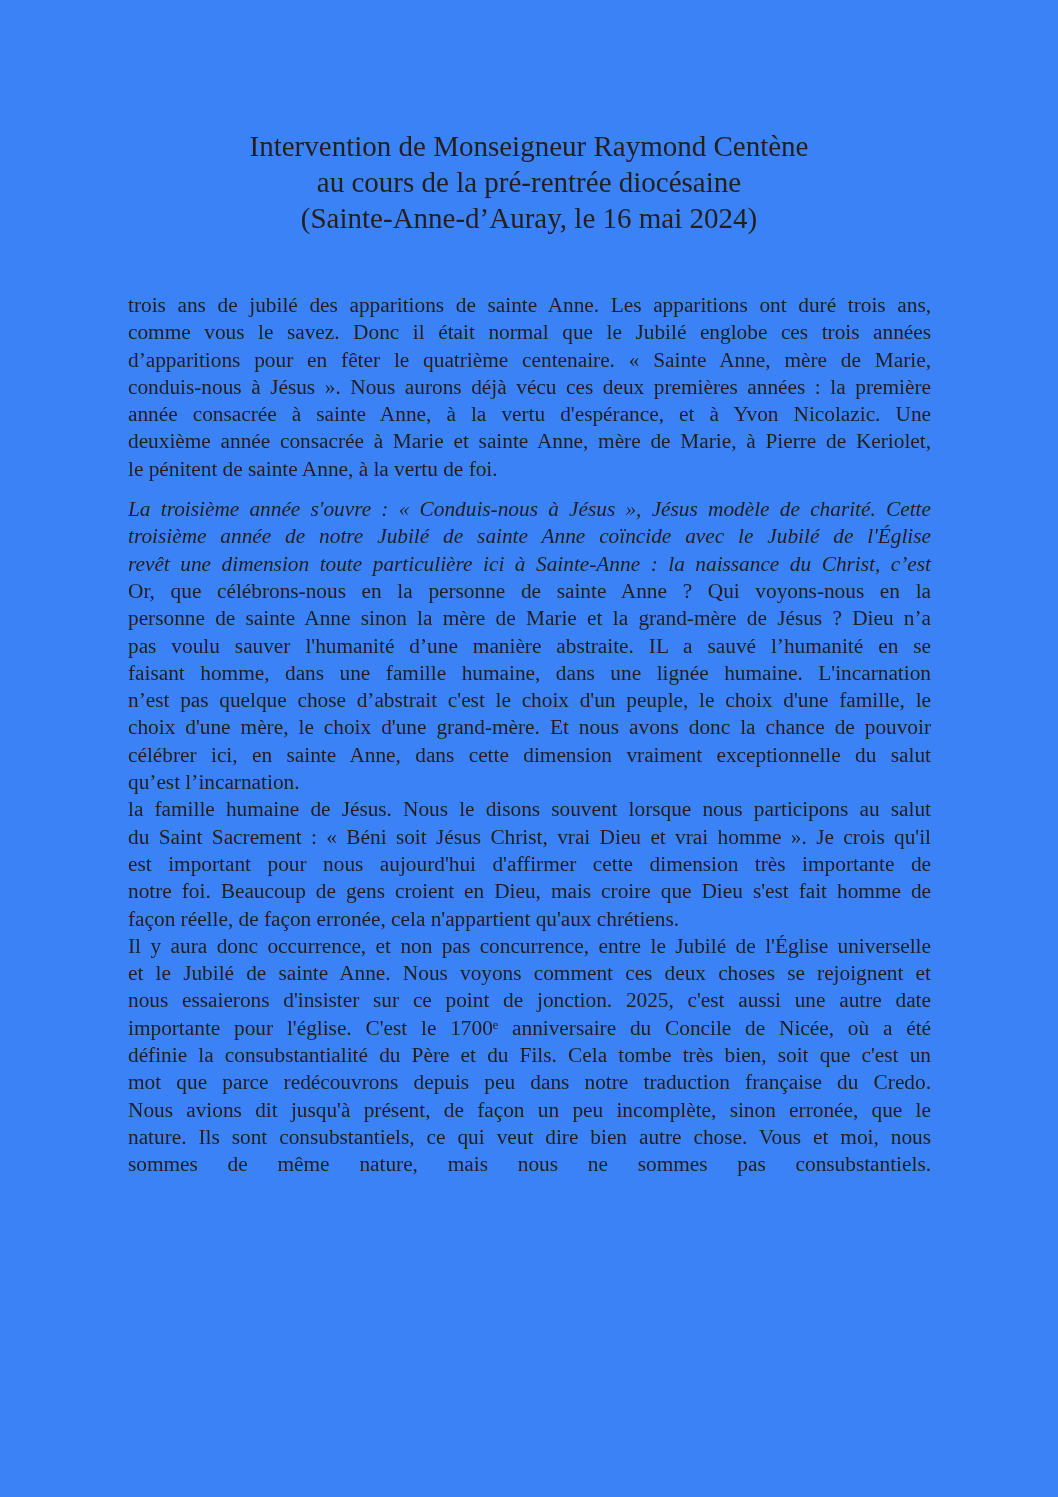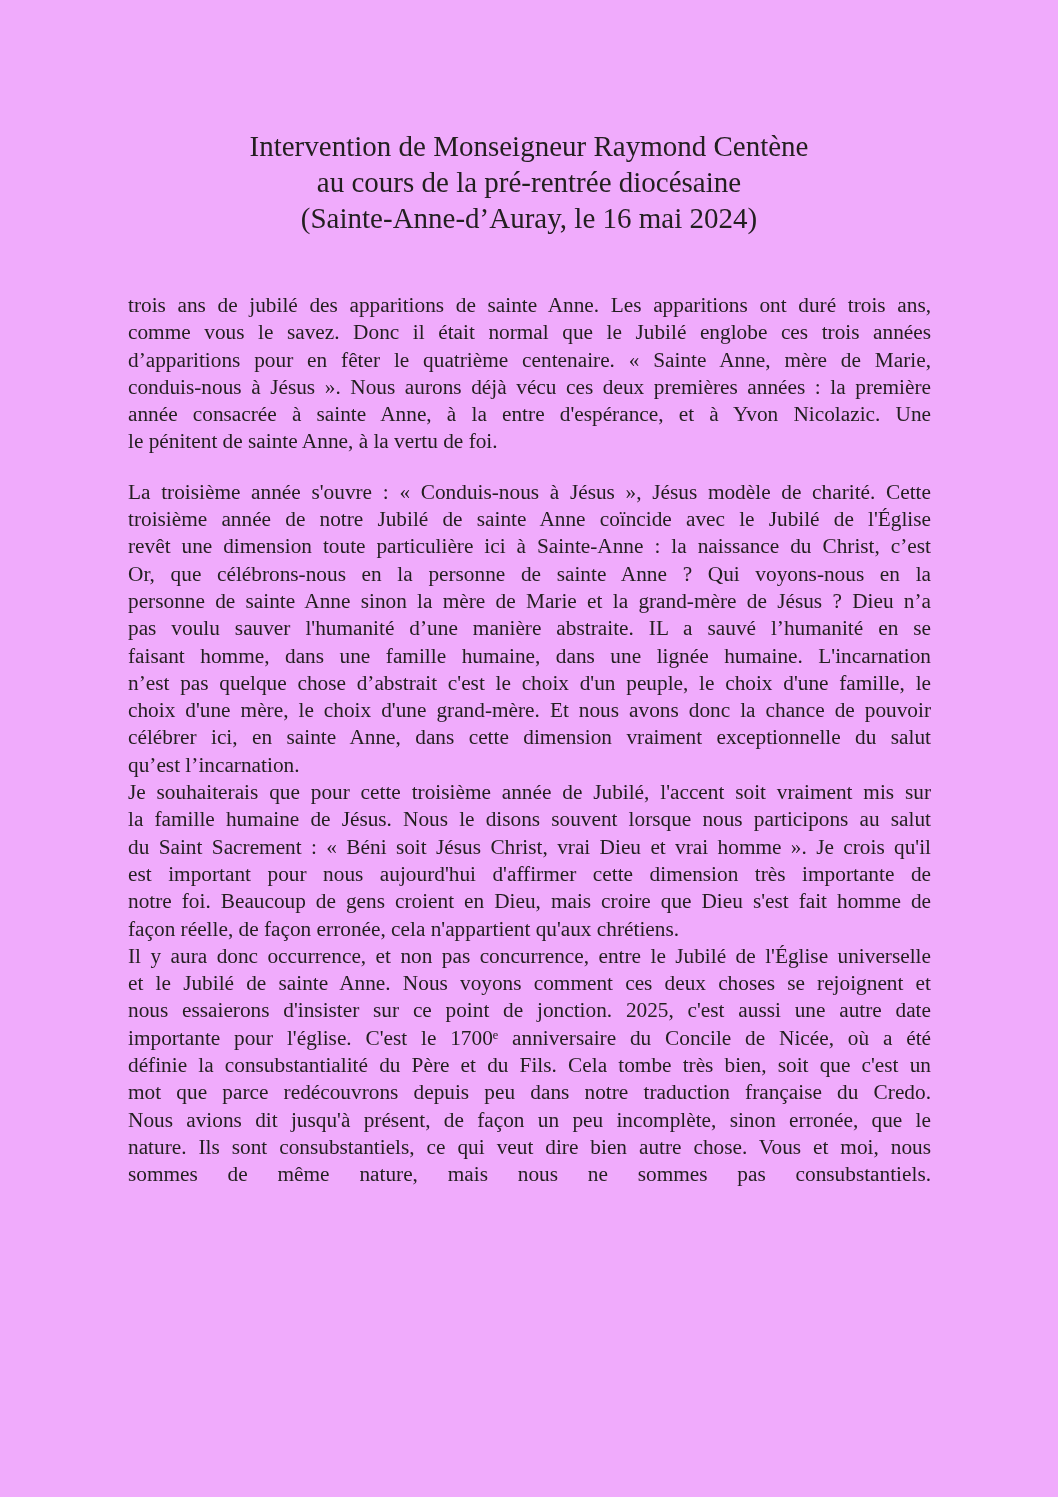--- a/index.html
+++ b/index.html
@@ -13,21 +13,21 @@
       position: relative;
       overflow: hidden;
       font-family: "DejaVu Serif", "Liberation Serif", serif;
       color: #231f20;
     }
     .page {
       position: absolute;
       left: 0; top: 0;
       width: 1058px;
       height: 1497px;
-      background: #f0abfc;
+      background: #3b82f6;
     }
     .title-block {
       position: absolute;
       left: 0;
       top: 128px;
       width: 1058px;
       text-align: center;
       font-family: "Liberation Serif", "DejaVu Serif", serif;
       font-size: 29px;
       line-height: 36px;
@@ -44,21 +44,22 @@
       width: 803px;
       font-family: "Liberation Serif", "DejaVu Serif", serif;
       font-size: 21.3px;
       line-height: 27.3px;
       color: #231f20;
     }
     .para {
       margin: 0;
     }
     .para + .para.spaced {
-      margin-top: 23px;
+      margin-top: 13px;
+      font-style: italic;
     }
     .line {
       display: block;
       text-align: justify;
       text-align-last: justify;
       white-space: nowrap;
       height: 27.3px;
       overflow: visible;
     }
     .line.last {
@@ -75,40 +76,40 @@
     <span class="title-line">au cours de la pré-rentrée diocésaine</span>
     <span class="title-line">(Sainte-Anne-d’Auray, le 16 mai 2024)</span>
   </div>
 
   <div class="body-text" id="body-text">
       <div class="para">
         <span class="line">trois ans de jubilé des apparitions de sainte Anne. Les apparitions ont duré trois ans,</span>
         <span class="line">comme vous le savez. Donc il était normal que le Jubilé englobe ces trois années</span>
         <span class="line">d’apparitions pour en fêter le quatrième centenaire. « Sainte Anne, mère de Marie,</span>
         <span class="line">conduis-nous à Jésus ». Nous aurons déjà vécu ces deux premières années : la première</span>
-        <span class="line">année consacrée à sainte Anne, à la entre d'espérance, et à Yvon Nicolazic. Une</span>
+        <span class="line">année consacrée à sainte Anne, à la vertu d'espérance, et à Yvon Nicolazic. Une</span>
+        <span class="line">deuxième année consacrée à Marie et sainte Anne, mère de Marie, à Pierre de Keriolet,</span>
         <span class="line last">le pénitent de sainte Anne, à la vertu de foi.</span>
       </div>
       <div class="para spaced">
         <span class="line">La troisième année s'ouvre : « Conduis-nous à Jésus », Jésus modèle de charité. Cette</span>
         <span class="line">troisième année de notre Jubilé de sainte Anne coïncide avec le Jubilé de l'Église</span>
         <span class="line">revêt une dimension toute particulière ici à Sainte-Anne : la naissance du Christ, c’est</span>
       </div>
       <div class="para">
         <span class="line">Or, que célébrons-nous en la personne de sainte Anne ? Qui voyons-nous en la</span>
         <span class="line">personne de sainte Anne sinon la mère de Marie et la grand-mère de Jésus ? Dieu n’a</span>
         <span class="line">pas voulu sauver l'humanité d’une manière abstraite. IL a sauvé l’humanité en se</span>
         <span class="line">faisant homme, dans une famille humaine, dans une lignée humaine. L'incarnation</span>
         <span class="line">n’est pas quelque chose d’abstrait c'est le choix d'un peuple, le choix d'une famille, le</span>
         <span class="line">choix d'une mère, le choix d'une grand-mère. Et nous avons donc la chance de pouvoir</span>
         <span class="line">célébrer ici, en sainte Anne, dans cette dimension vraiment exceptionnelle du salut</span>
         <span class="line last">qu’est l’incarnation.</span>
       </div>
       <div class="para">
-        <span class="line">Je souhaiterais que pour cette troisième année de Jubilé, l'accent soit vraiment mis sur</span>
         <span class="line">la famille humaine de Jésus. Nous le disons souvent lorsque nous participons au salut</span>
         <span class="line">du Saint Sacrement : « Béni soit Jésus Christ, vrai Dieu et vrai homme ». Je crois qu'il</span>
         <span class="line">est important pour nous aujourd'hui d'affirmer cette dimension très importante de</span>
         <span class="line">notre foi. Beaucoup de gens croient en Dieu, mais croire que Dieu s'est fait homme de</span>
         <span class="line last">façon réelle, de façon erronée, cela n'appartient qu'aux chrétiens.</span>
       </div>
       <div class="para">
         <span class="line">Il y aura donc occurrence, et non pas concurrence, entre le Jubilé de l'Église universelle</span>
         <span class="line">et le Jubilé de sainte Anne. Nous voyons comment ces deux choses se rejoignent et</span>
         <span class="line">nous essaierons d'insister sur ce point de jonction. 2025, c'est aussi une autre date</span>

